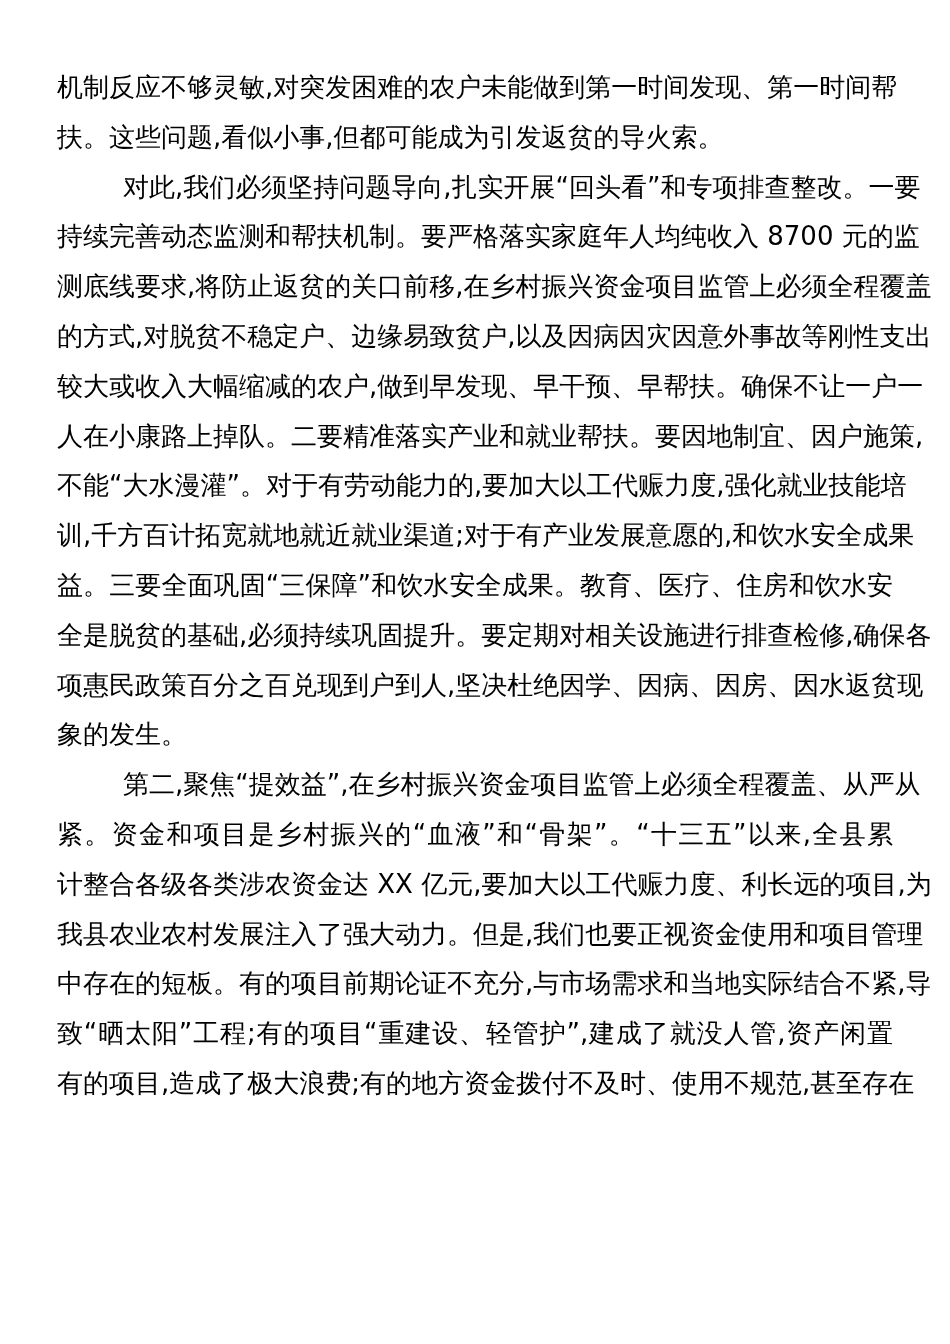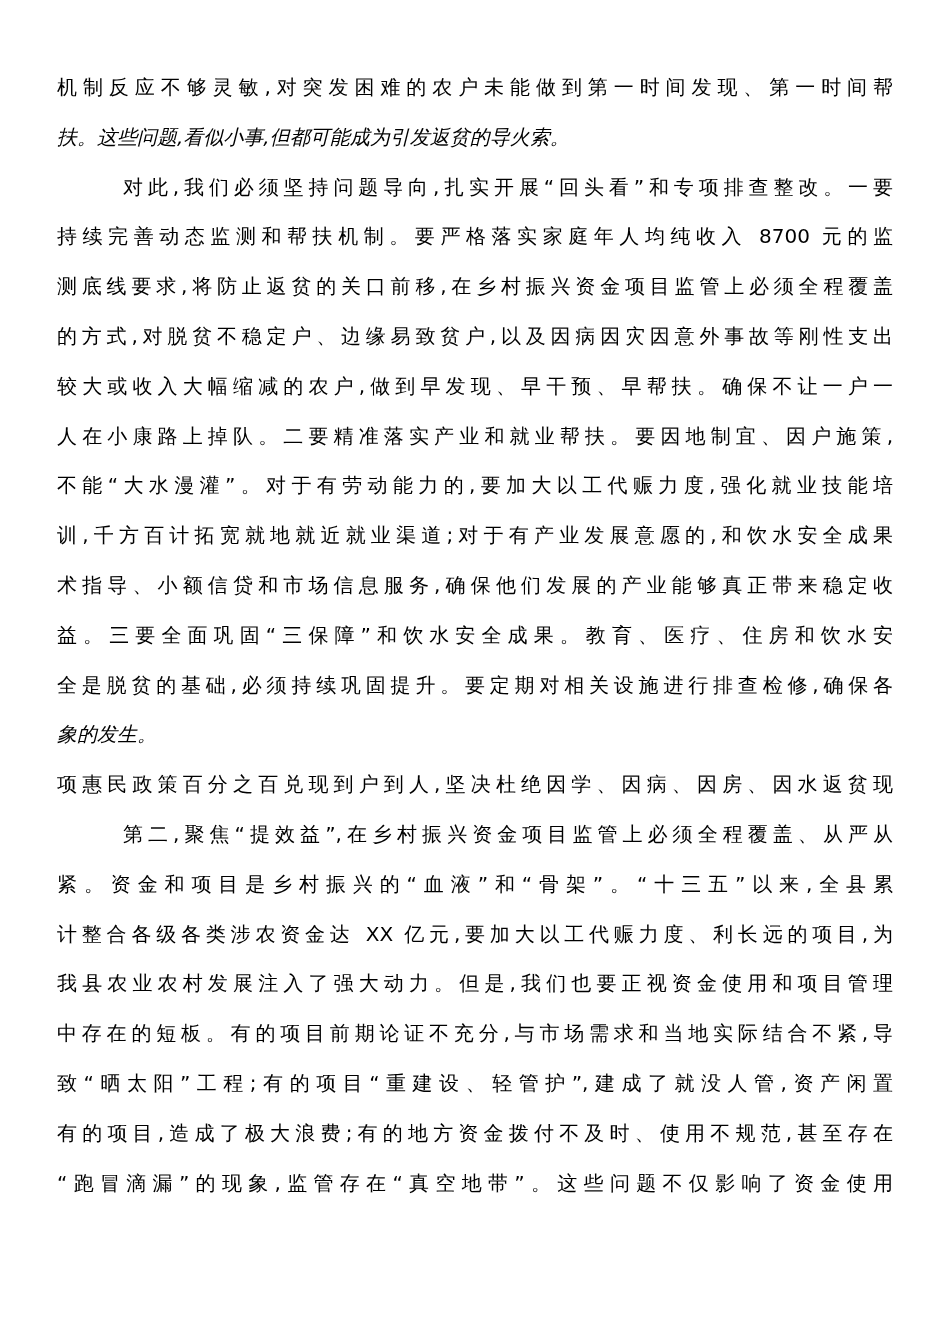--- a/index.html
+++ b/index.html
@@ -17,29 +17,28 @@
     }
     .page {
       position: absolute;
       left: 57px;
       top: 63px;
       width: 836px;
     }
     .line {
       height: 49.8px;
       line-height: 49.8px;
-      font-size: 20px;
+      font-size: 26px;
       white-space: nowrap;
       text-align: justify;
       text-align-last: justify;
       overflow: visible;
     }
     .line.last {
       text-align-last: left;
-      font-style: italic;
     }
     .line.indent {
       padding-left: 66px;
     }
   </style>
 </head>
 <body>
 
 <div class="page">
 
@@ -50,30 +49,28 @@
 
   <div>
     <div class="line indent">对此,我们必须坚持问题导向,扎实开展“回头看”和专项排查整改。一要</div>
     <div class="line">持续完善动态监测和帮扶机制。要严格落实家庭年人均纯收入 8700 元的监</div>
     <div class="line">测底线要求,将防止返贫的关口前移,在乡村振兴资金项目监管上必须全程覆盖</div>
     <div class="line">的方式,对脱贫不稳定户、边缘易致贫户,以及因病因灾因意外事故等刚性支出</div>
     <div class="line">较大或收入大幅缩减的农户,做到早发现、早干预、早帮扶。确保不让一户一</div>
     <div class="line">人在小康路上掉队。二要精准落实产业和就业帮扶。要因地制宜、因户施策,</div>
     <div class="line">不能“大水漫灌”。对于有劳动能力的,要加大以工代赈力度,强化就业技能培</div>
     <div class="line">训,千方百计拓宽就地就近就业渠道;对于有产业发展意愿的,和饮水安全成果</div>
-    <div class="line">术指导、小额信贷和市场信息服务,确保他们发展的产业能够真正带来稳定收</div>
     <div class="line">益。三要全面巩固“三保障”和饮水安全成果。教育、医疗、住房和饮水安</div>
     <div class="line">全是脱贫的基础,必须持续巩固提升。要定期对相关设施进行排查检修,确保各</div>
+    <div class="line">项惠民政策百分之百兑现到户到人,坚决杜绝因学、因病、因房、因水返贫现</div>
     <div class="line last">象的发生。</div>
-    <div class="line">项惠民政策百分之百兑现到户到人,坚决杜绝因学、因病、因房、因水返贫现</div>
   </div>
 
   <div>
     <div class="line indent">第二,聚焦“提效益”,在乡村振兴资金项目监管上必须全程覆盖、从严从</div>
     <div class="line">紧。资金和项目是乡村振兴的“血液”和“骨架”。“十三五”以来,全县累</div>
     <div class="line">计整合各级各类涉农资金达 XX 亿元,要加大以工代赈力度、利长远的项目,为</div>
     <div class="line">我县农业农村发展注入了强大动力。但是,我们也要正视资金使用和项目管理</div>
     <div class="line">中存在的短板。有的项目前期论证不充分,与市场需求和当地实际结合不紧,导</div>
     <div class="line">致“晒太阳”工程;有的项目“重建设、轻管护”,建成了就没人管,资产闲置</div>
     <div class="line">有的项目,造成了极大浪费;有的地方资金拨付不及时、使用不规范,甚至存在</div>
-    <div class="line">“跑冒滴漏”的现象,监管存在“真空地带”。这些问题不仅影响了资金使用</div>
   </div>
 </div>
 
 </body></html>

